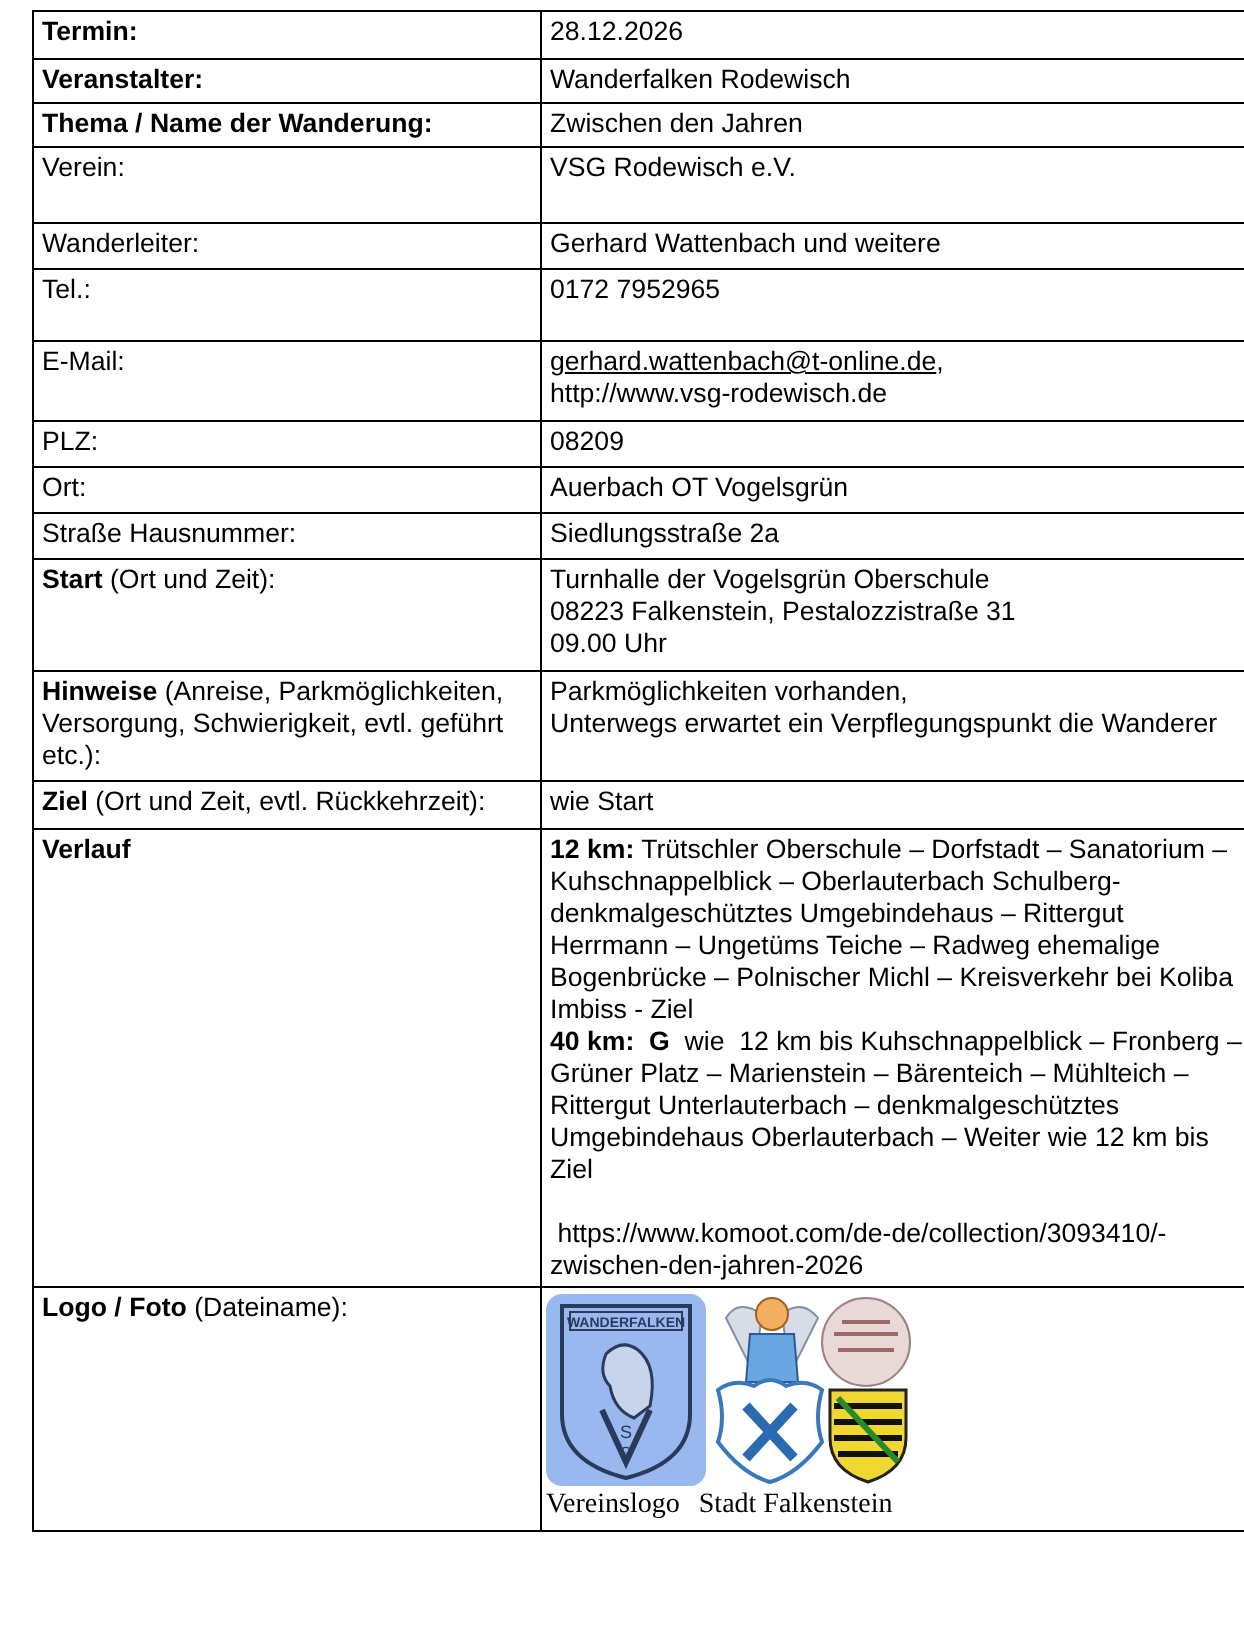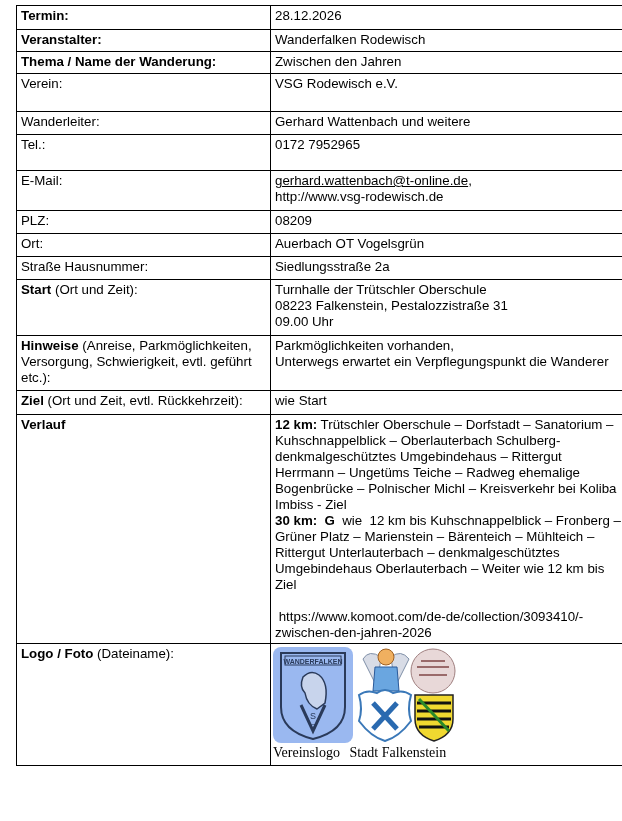--- a/index.html
+++ b/index.html
@@ -61,41 +61,41 @@
     <td class="lbl">Ort:</td>
     <td>Auerbach OT Vogelsgrün</td>
   </tr>
   <tr style="height:23px">
     <td class="lbl">Straße Hausnummer:</td>
     <td>Siedlungsstraße 2a</td>
   </tr>
   <tr style="height:56px">
     <td class="lbl"><span class="b">Start</span><span> (Ort und Zeit):</span></td>
     <td>
-      <span class="ml">Turnhalle der Trütschler Oberschule</span>
+      <span class="ml">Turnhalle der Vogelsgrün Oberschule</span>
       <span class="ml">08223 Falkenstein, Pestalozzistraße 31</span>
       <span class="ml">09.00 Uhr</span>
     </td>
   </tr>
   <tr style="height:55px">
     <td class="lbl"><span class="b">Hinweise</span><span> (Anreise, Parkmöglichkeiten, Versorgung, Schwierigkeit, evtl. geführt etc.):</span></td>
     <td>
       <span class="ml">Parkmöglichkeiten vorhanden,</span>
       <span class="ml">Unterwegs erwartet ein Verpflegungspunkt die Wanderer</span>
     </td>
   </tr>
   <tr style="height:24px">
     <td class="lbl"><span class="b">Ziel</span><span> (Ort und Zeit, evtl. Rückkehrzeit):</span></td>
     <td>wie Start</td>
   </tr>
   <tr style="height:228px">
     <td class="lbl b">Verlauf</td>
     <td>
       <span class="b">12 km:</span><span> Trütschler Oberschule – Dorfstadt – Sanatorium – Kuhschnappelblick – Oberlauterbach Schulberg-denkmalgeschütztes Umgebindehaus – Rittergut Herrmann – Ungetüms Teiche – Radweg ehemalige Bogenbrücke – Polnischer Michl – Kreisverkehr bei Koliba Imbiss - Ziel</span>
-      <span class="ml"><span class="b" style="white-space:pre">30 km:  G</span><span style="white-space:pre-wrap">  wie  12 km bis Kuhschnappelblick – Fronberg – Grüner Platz – Marienstein – Bärenteich – Mühlteich – Rittergut Unterlauterbach – denkmalgeschütztes Umgebindehaus Oberlauterbach – Weiter wie 12 km bis Ziel</span></span>
+      <span class="ml"><span class="b" style="white-space:pre">40 km:  G</span><span style="white-space:pre-wrap">  wie  12 km bis Kuhschnappelblick – Fronberg – Grüner Platz – Marienstein – Bärenteich – Mühlteich – Rittergut Unterlauterbach – denkmalgeschütztes Umgebindehaus Oberlauterbach – Weiter wie 12 km bis Ziel</span></span>
       <span class="ml" style="height:16px"></span>
       <span class="ml" style="white-space:pre-wrap"> https://www.komoot.com/de-de/collection/3093410/-zwischen-den-jahren-2026</span>
     </td>
   </tr>
   <tr style="height:122px">
     <td class="lbl"><span class="b">Logo / Foto</span><span> (Dateiname):</span></td>
     <td style="padding-left:2px">
       <div class="logos">
         <svg width="80" height="96" viewBox="0 0 80 96">
           <rect x="0" y="0" width="80" height="96" rx="8" fill="#9ab8f0"></rect>

